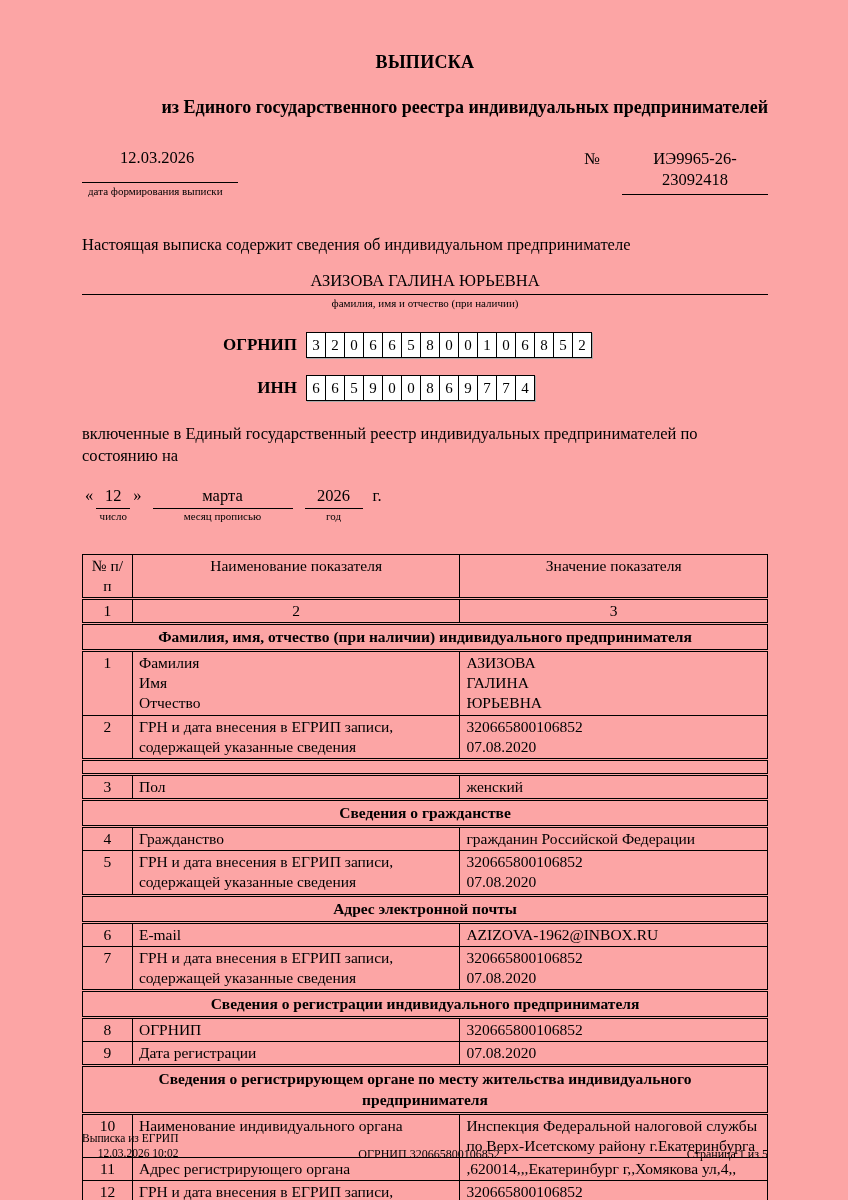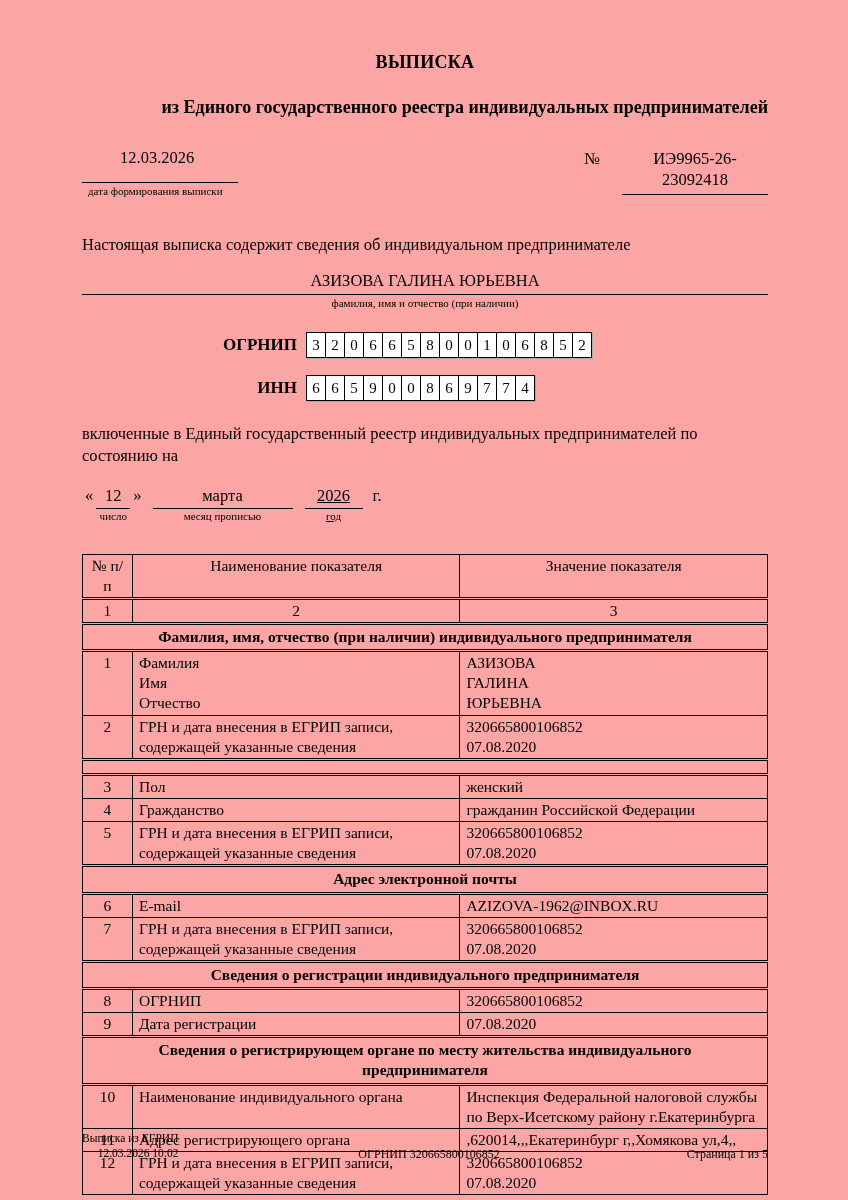--- a/index.html
+++ b/index.html
@@ -43,21 +43,21 @@
   .digit-cell:first-child{margin-left:0;}
 
   .included-text{margin-top:22px;font-size:16.5px;line-height:1.35;}
 
   .statedate-row{margin-top:18px;display:flex;align-items:flex-start;font-size:16.5px;}
   .quote{padding:0 3px;}
   .u-field{text-align:center;border-bottom:1px solid #000;padding-bottom:2px;}
   .u-caption{font-size:11px;text-align:center;margin-top:1px;}
   .fld-day{width:34px;}
   .fld-month{width:140px;margin-left:8px;}
-  .fld-year{width:58px;margin-left:12px;text-decoration:underline;}
+  .fld-year{width:58px;margin-left:12px;}
   .g-suffix{margin-left:10px;}
 
   
   table.main{margin-top:32px;width:686px;border-collapse:collapse;font-size:15.5px;}
   table.main td,table.main th{border:1px solid #000;padding:1px 6px;vertical-align:top;line-height:1.3;}
   table.main thead th{font-weight:normal;text-align:center;}
   tr.cols th{border-top:3px double #000;}
   tr.sectionrow td{
     border-top:3px double #000;border-bottom:3px double #000;
     font-weight:bold;text-align:center;padding:2px 20px;
@@ -202,20 +202,23 @@
 07.08.2020</td>
           </tr>
           <tr class="spacerrow">
             <td colspan="3"></td>
           </tr>
           <tr>
             <td class="c-num">3</td>
             <td class="c-name ml">Пол</td>
             <td class="c-val ml">женский</td>
           </tr>
+          <tr class="sectionrow">
+            <td colspan="3">Сведения о гражданстве</td>
+          </tr>
           <tr>
             <td class="c-num">4</td>
             <td class="c-name ml">Гражданство</td>
             <td class="c-val ml">гражданин Российской Федерации</td>
           </tr>
           <tr>
             <td class="c-num">5</td>
             <td class="c-name ml">ГРН и дата внесения в ЕГРИП записи,
 содержащей указанные сведения</td>
             <td class="c-val ml">320665800106852

